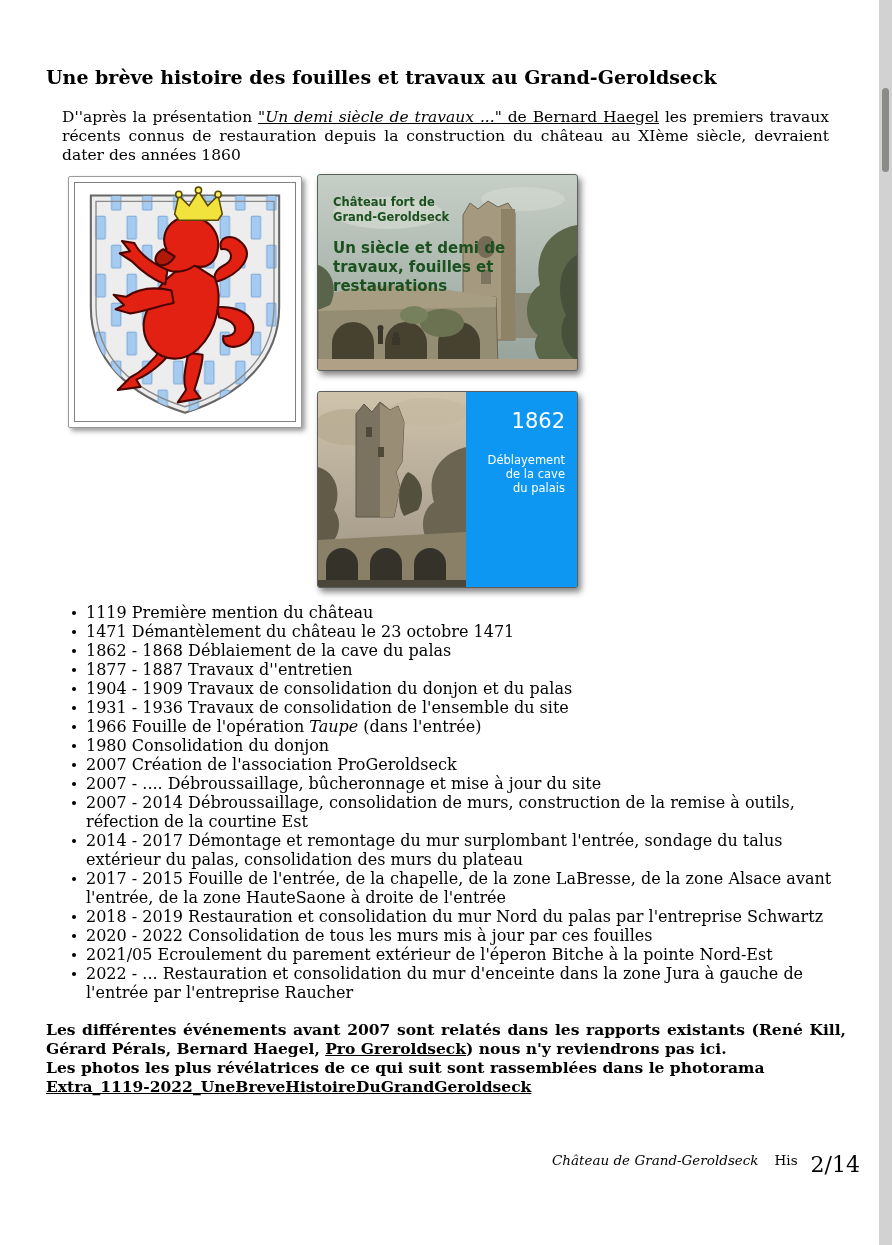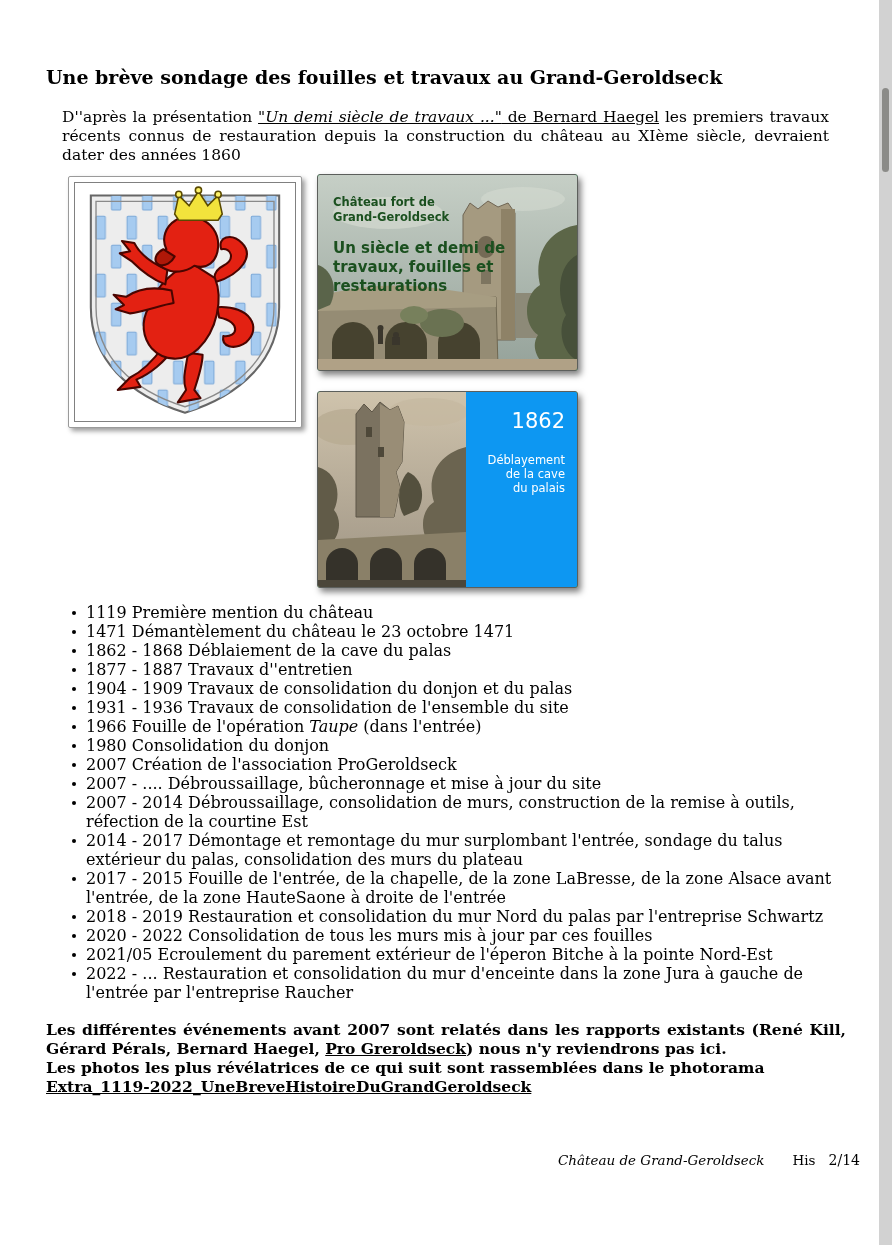--- a/index.html
+++ b/index.html
@@ -28,34 +28,34 @@
   ul.dates{margin:17px 0 0;padding:0 0 0 40px;list-style:none;}
   ul.dates li{font-size:16px;line-height:19px;position:relative;}
   ul.dates li::before{content:"";position:absolute;left:-14px;top:8px;width:4px;
         height:4px;border-radius:50%;background:#000;}
   p.outro{margin:18px 0 0;font-size:15.5px;line-height:19px;font-weight:bold;}
   p.outro.justify{text-align:justify;}
   p.outro.second{margin-top:0;}
   .footer{position:absolute;top:1152px;right:32px;display:flex;
           align-items:flex-start;white-space:nowrap;}
   .ft-title{font-style:italic;font-size:13.5px;}
-  .ft-his{font-size:13.5px;margin-left:28px;}
-  .ft-page{font-size:14px;margin-left:13px;}
+  .ft-his{font-size:13.5px;margin-left:16px;}
+  .ft-page{font-size:22px;margin-left:13px;}
   .scrollbar{position:absolute;right:0;top:0;width:13px;height:1245px;
              background:#d2d2d2;}
   .scroll-thumb{position:absolute;left:3px;top:88px;width:7px;height:84px;
              background:#8b8b88;border-radius:4px;}
   .slide text{font-family:"DejaVu Sans",sans-serif;}
 </style>
 </head>
 <body>
 
 <div class="page">
 
-  <h1 class="title">Une brève sondage des fouilles et travaux au Grand-Geroldseck</h1>
+  <h1 class="title">Une brève histoire des fouilles et travaux au Grand-Geroldseck</h1>
 
   <p class="intro"><span>D''après la présentation </span><a class="doclink"><span class="it">"Un demi siècle de travaux ..."</span><span> de Bernard Haegel</span></a><span> les premiers travaux récents connus de restauration depuis la construction du château au XIème siècle, devraient dater des années 1860</span></p>
 
   <div class="figures">
 
     <div class="coat-frame">
       <div class="coat-inner">
         <svg viewBox="0 0 210 230" preserveAspectRatio="xMidYMid meet">
           <defs>
             <pattern id="billets" width="30" height="56" patternUnits="userSpaceOnUse">

